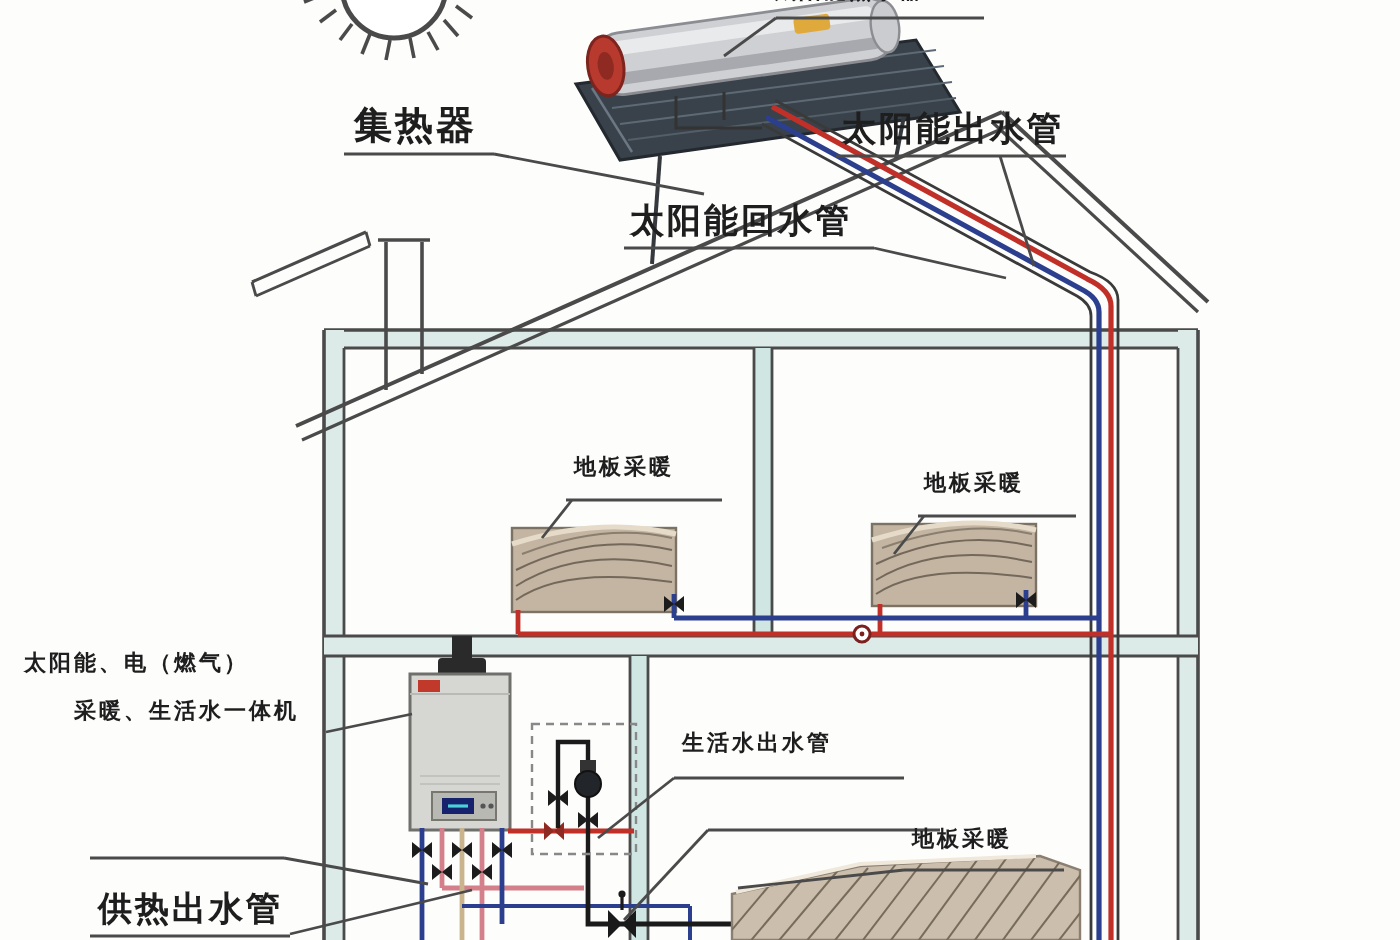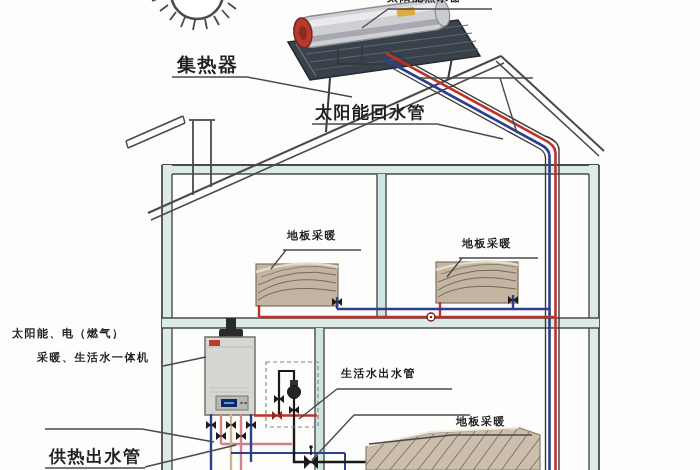--- a/index.html
+++ b/index.html
@@ -1,18 +1,18 @@
 <!DOCTYPE html>
 <html><head>
 <meta charset="utf-8">
 <style>
   html,body{margin:0;padding:0;background:#ffffff;}
   .stage{
     position:relative;width:700px;height:470px;overflow:hidden;
-    background:#fdfdfc;font-family:Liberation Sans, sans-serif;
+    background:#fdfdfc;font-family:Liberation Mono, monospace;
   }
   .stage svg{position:absolute;left:0;top:0;}
   .lbl{
     position:absolute;white-space:nowrap;font-weight:bold;
     color:#1e1e1e;letter-spacing:1.5px;line-height:1.15;
   }
   .fs16{font-size:11px;}
   .fs17{font-size:17px;}
   .fs19{font-size:19px;}
 </style>
@@ -238,20 +238,21 @@
     <line x1="337" y1="389" x2="299" y2="419"></line>
     <line x1="354" y1="415" x2="470" y2="415"></line>
     <line x1="354" y1="415" x2="312" y2="460"></line>
     <line x1="452" y1="435" x2="532" y2="435"></line>
     <line x1="452" y1="435" x2="369" y2="444"></line>
   </g>
 </svg>
 
   <div class="lbl fs16" style="left:387px;top:-9px;">太阳能热水器</div>
   <div class="lbl fs19" style="left:177px;top:54px;">集热器</div>
+  <div class="lbl fs17" style="left:421px;top:57px;">太阳能出水管</div>
   <div class="lbl fs17" style="left:315px;top:103px;text-align:right;">太阳能回水管</div>
   <div class="lbl fs16" style="left:287px;top:229px;">地板采暖</div>
   <div class="lbl fs16" style="left:462px;top:237px;">地板采暖</div>
   <div class="lbl fs16" style="left:12px;top:327px;">太阳能、电（燃气）</div>
   <div class="lbl fs16" style="left:20px;top:351px;margin-left:17px;">采暖、生活水一体机</div>
   <div class="lbl fs17" style="left:49px;top:447px;text-align:right;">供热出水管</div>
   <div class="lbl fs16" style="left:341px;top:367px;">生活水出水管</div>
   <div class="lbl fs16" style="left:456px;top:415px;">地板采暖</div>
 </div>
 

